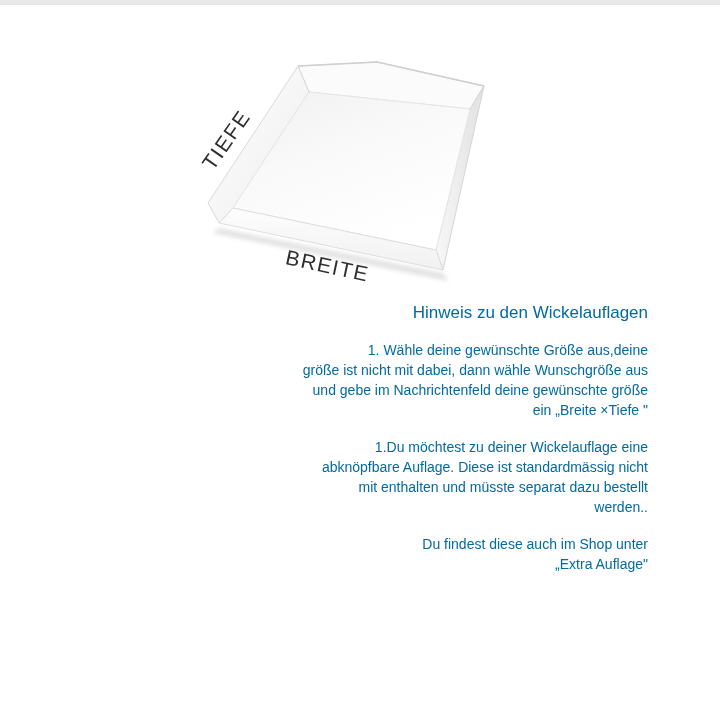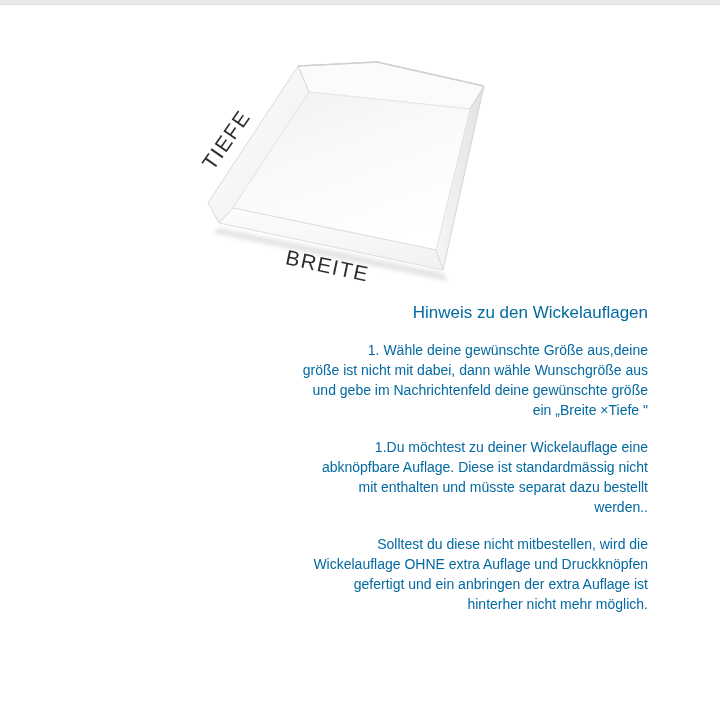--- a/index.html
+++ b/index.html
@@ -125,17 +125,15 @@
 <div class="notice">
   <h2 class="notice-title">Hinweis zu den Wickelauflagen</h2>
   <p class="notice-paragraph">1. Wähle deine gewünschte Größe aus,deine
 größe ist nicht mit dabei, dann wähle Wunschgröße aus
 und gebe im Nachrichtenfeld deine gewünschte größe
 ein „Breite ×Tiefe "</p>
   <p class="notice-paragraph">1.Du möchtest zu deiner Wickelauflage eine
 abknöpfbare Auflage. Diese ist standardmässig nicht
 mit enthalten und müsste separat dazu bestellt
 werden..</p>
-  <p class="notice-paragraph">Solltest du diese nicht mitbestellen, wird die
-Wickelauflage OHNE extra Auflage und Druckknöpfen
-gefertigt und ein anbringen der extra Auflage ist
-hinterher nicht mehr möglich.</p>
+  <p class="notice-paragraph">Du findest diese auch im Shop unter
+„Extra Auflage"</p>
 </div>
 
 </body></html>

